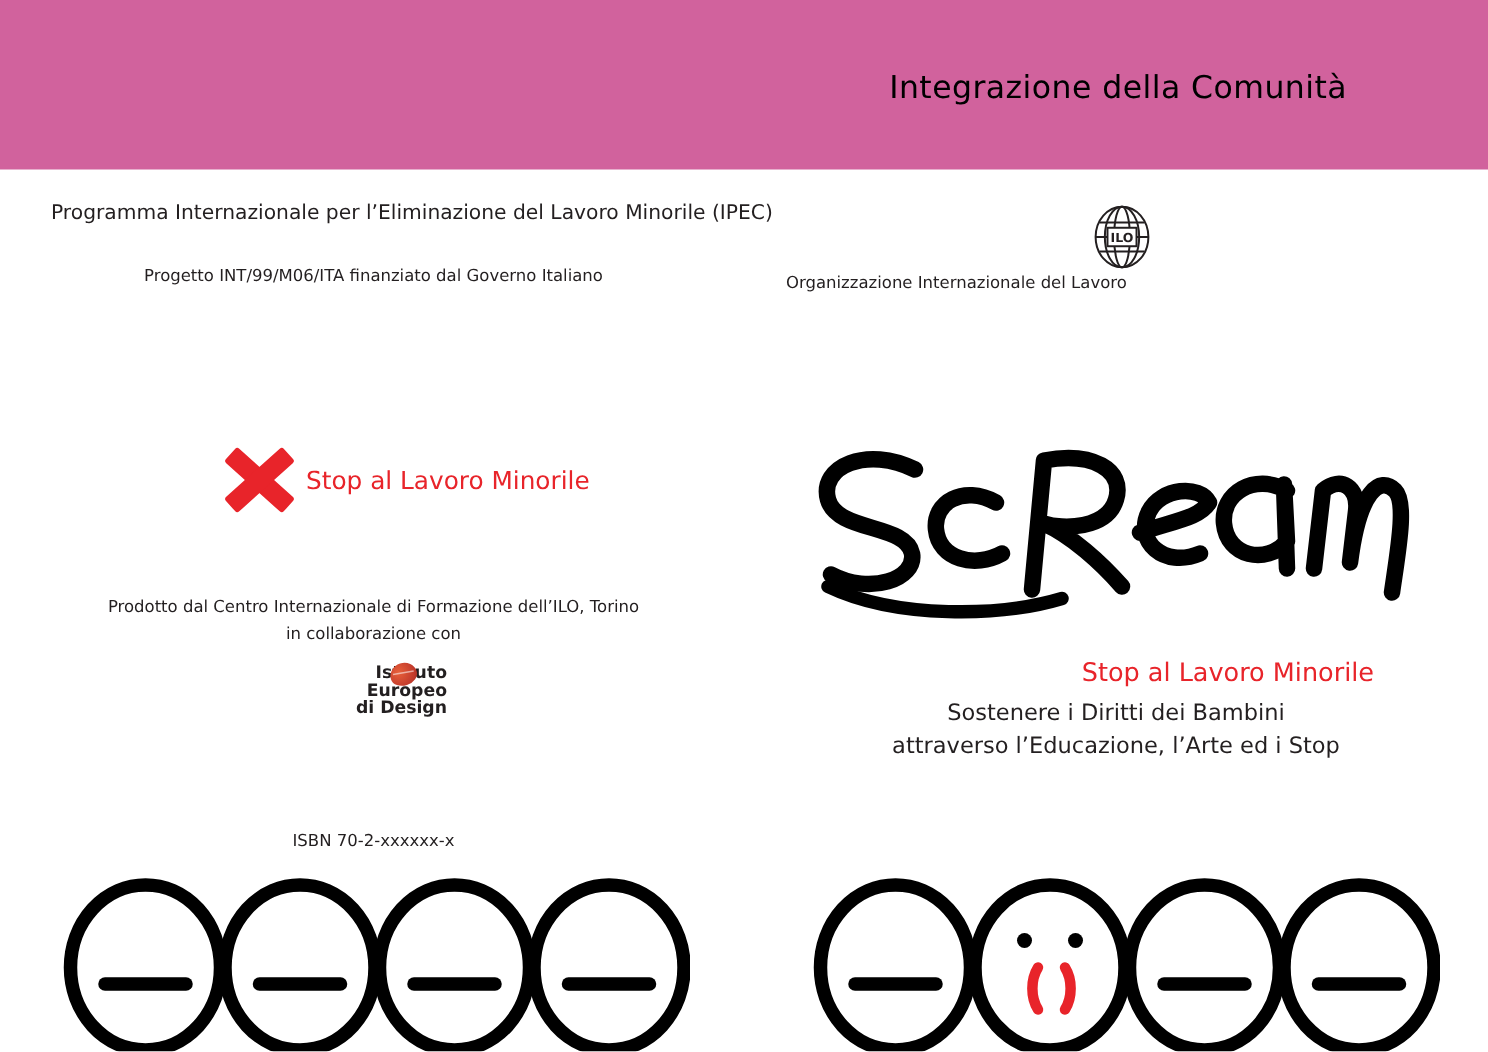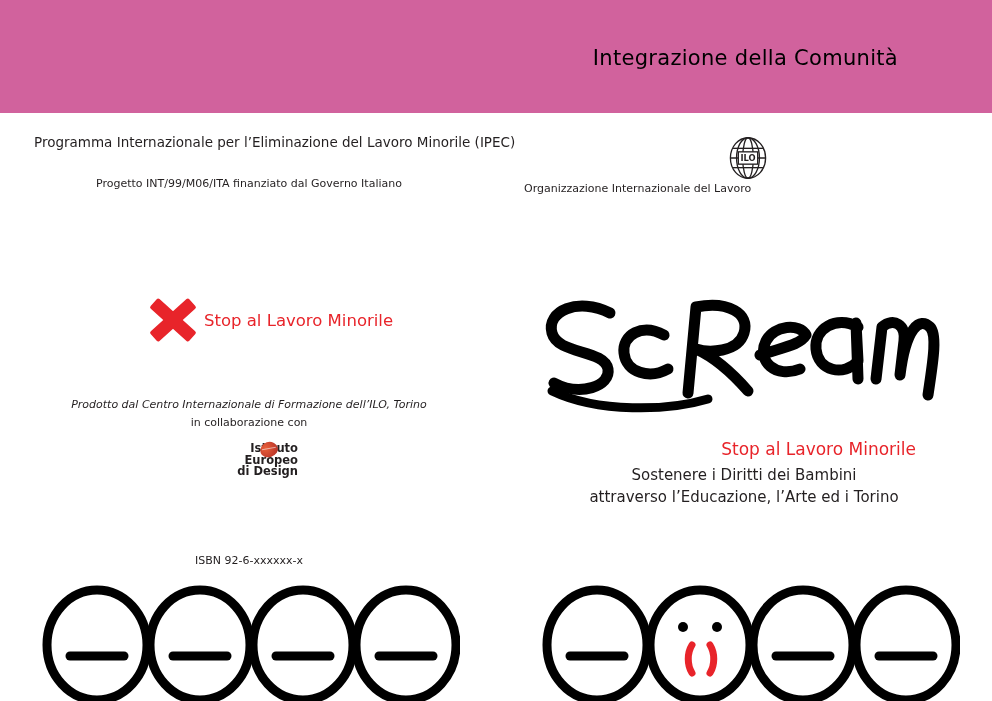--- a/index.html
+++ b/index.html
@@ -96,21 +96,20 @@
   }
 
   .produced-1 {
     position: absolute;
     left: 34px;
     top: 285px;
     width: 430px;
     text-align: center;
     font-size: 11px;
     white-space: nowrap;
-    font-style: italic;
   }
   .produced-2 {
     position: absolute;
     left: 34px;
     top: 303px;
     width: 430px;
     text-align: center;
     font-size: 11px;
     white-space: nowrap;
   }
@@ -265,21 +264,21 @@
   <div class="produced-1">Prodotto dal Centro Internazionale di Formazione dell’ILO, Torino</div>
   <div class="produced-2">in collaborazione con</div>
 
   <div class="ied-logo">
     <span class="l1">Istituto</span>
     <span class="l2">Europeo</span>
     <span class="l3">di Design</span>
     <div class="ied-ball"></div>
   </div>
 
-  <div class="isbn">ISBN 92-6-xxxxxx-x</div>
+  <div class="isbn">ISBN 70-2-xxxxxx-x</div>
 </div>
 
 <div class="right-col">
 
   <div class="ilo-emblem">
     <svg viewBox="0 0 100 100" width="44" height="44" aria-hidden="true">
       <g fill="none" stroke="#231f20" stroke-width="3">
         <ellipse cx="50" cy="50" rx="40" ry="46"></ellipse>
         <ellipse cx="50" cy="50" rx="26" ry="46"></ellipse>
         <ellipse cx="50" cy="50" rx="12" ry="46"></ellipse>
@@ -310,21 +309,21 @@
 
         <path d="M338 96 L 344 44 C 356 34, 368 42, 366 58 L 362 92 C 368 44, 382 34, 392 44 C 400 52, 394 84, 390 112"></path>
       </g>
 
       <path d="M14 108 C 60 130, 130 128, 170 116" fill="none" stroke="#000000" stroke-width="9" stroke-linecap="round"></path>
     </svg>
   </div>
 
   <div class="stop-right">Stop al Lavoro Minorile</div>
   <div class="tagline-1">Sostenere i Diritti dei Bambini</div>
-  <div class="tagline-2">attraverso l’Educazione, l’Arte ed i Torino</div>
+  <div class="tagline-2">attraverso l’Educazione, l’Arte ed i Stop</div>
 </div>
 
 <div class="faces-left">
   <svg viewBox="0 0 420 118" width="420" height="118" aria-hidden="true">
     <g fill="none" stroke="#000000" stroke-width="9" stroke-linecap="round">
       <g>
         <ellipse cx="57" cy="62" rx="50" ry="55"></ellipse>
         <line x1="30" y1="73" x2="84" y2="73"></line>
       </g>
       <g>

